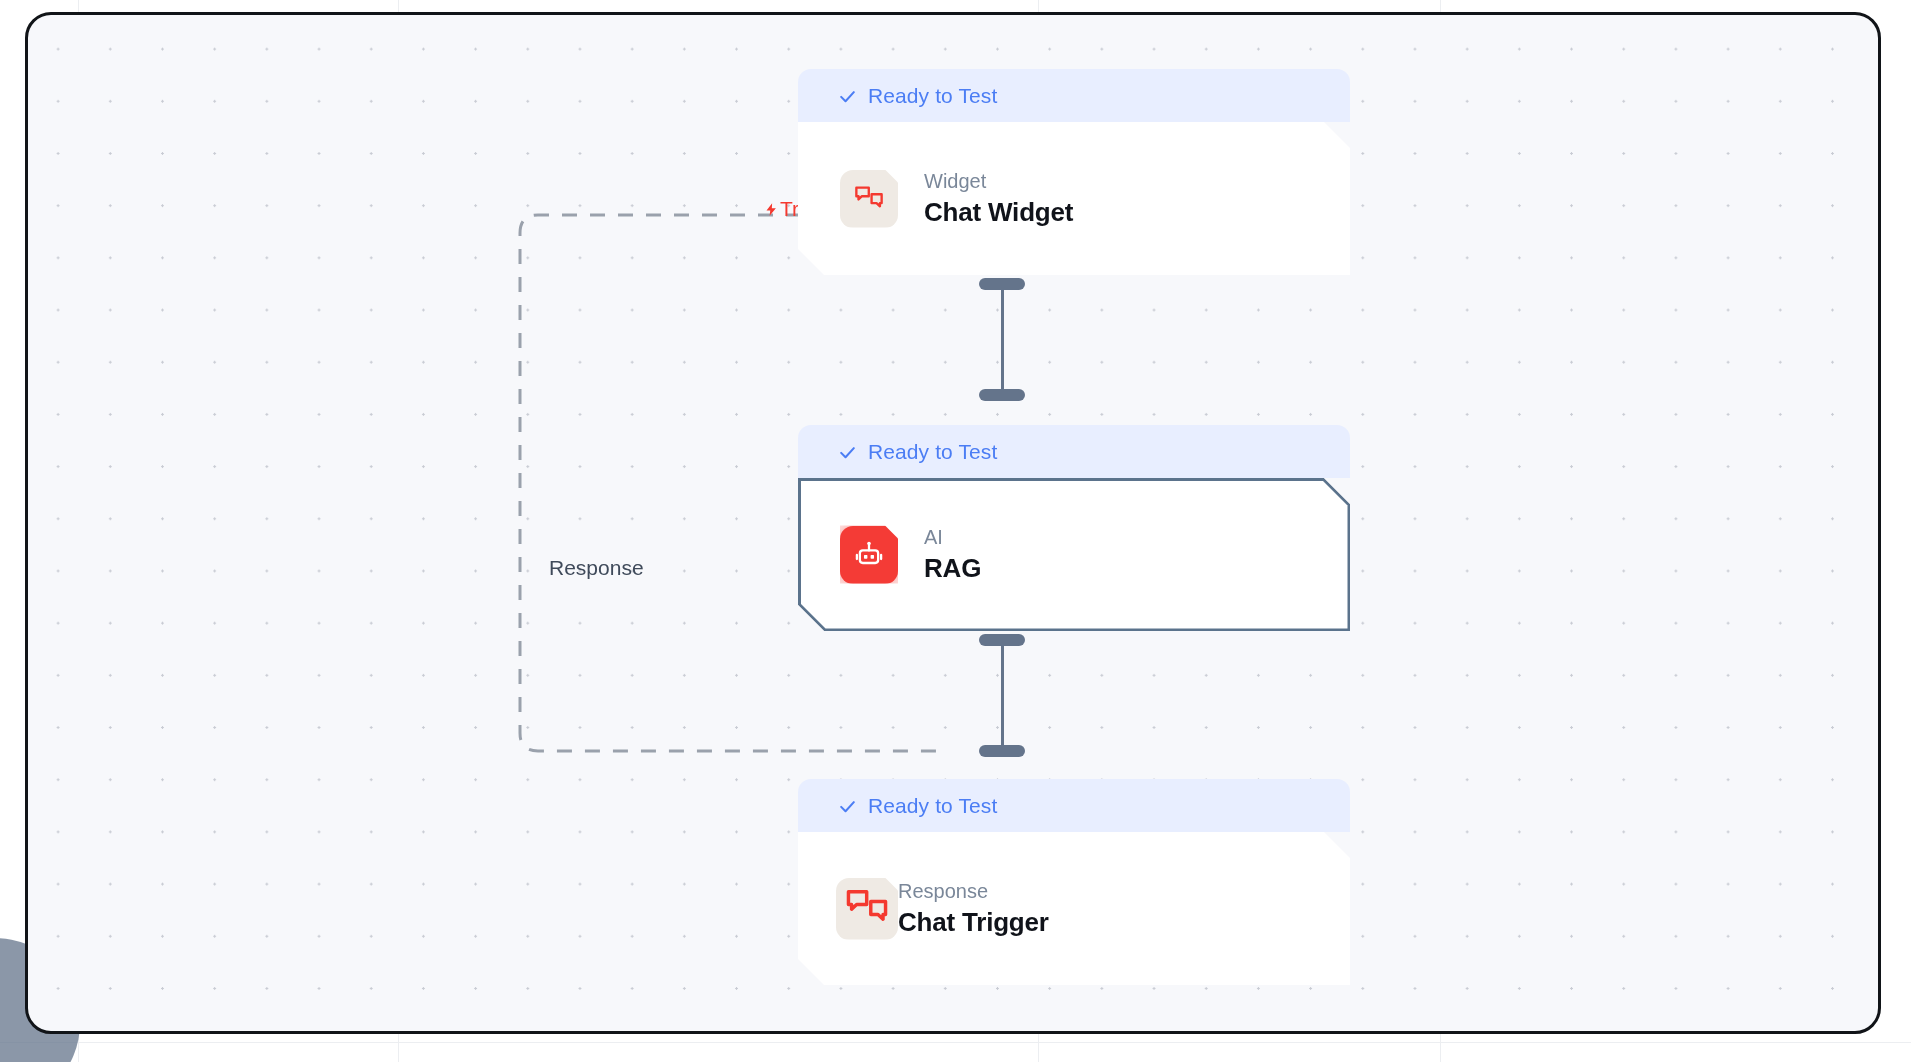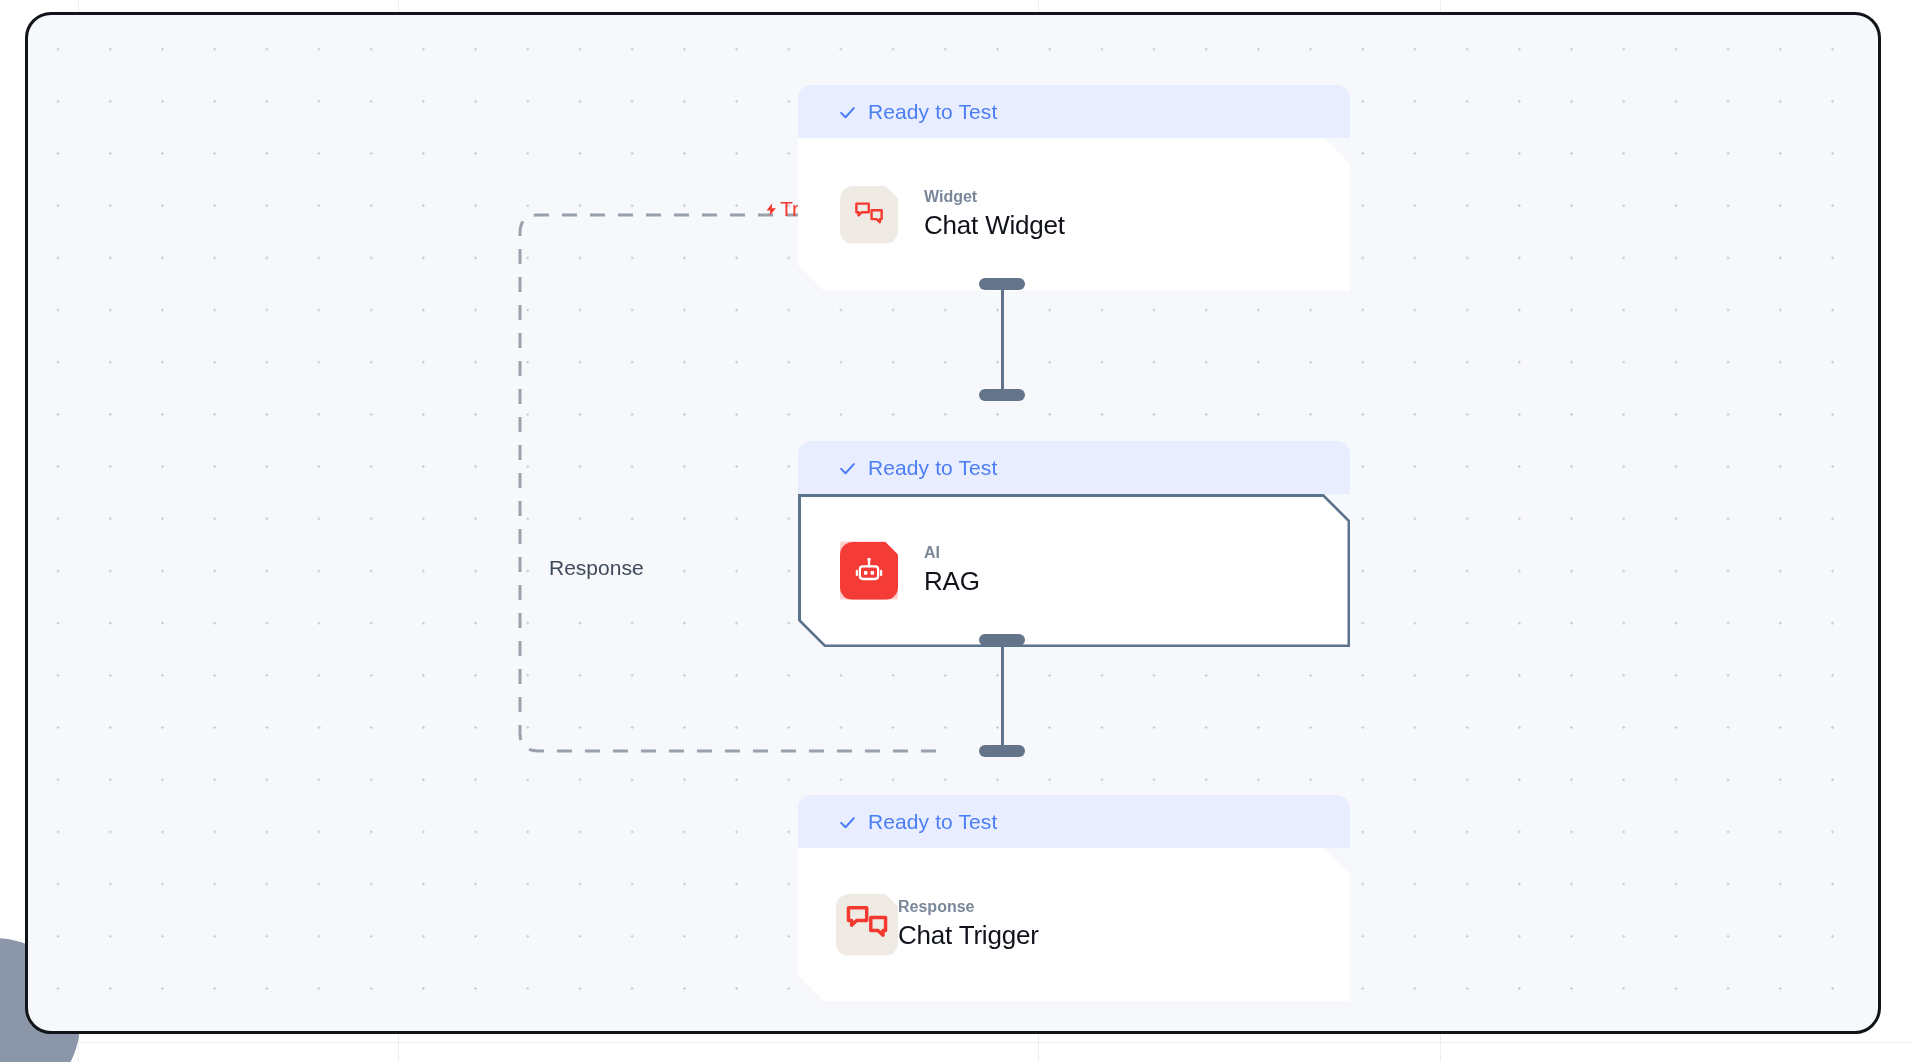--- a/index.html
+++ b/index.html
@@ -97,21 +97,20 @@
     top: 542px;
     color: #3f4a5a;
     background: transparent;
     font-weight: 400;
   }
 
   
   .node {
     position: absolute;
     width: 552px;
-    margin-top: 16px;
   }
 
   .node-status {
     height: 53px;
     background: #e8eeff;
     border-radius: 13px 13px 0 0;
     display: flex;
     align-items: center;
     padding-left: 40px;
     gap: 11px;
@@ -209,29 +208,29 @@
   }
   .node-icon.beige { background: #efeae4; }
   .node-icon.beige-lg { background: #efeae4; width: 62px; height: 62px; flex-basis: 62px; }
   .node-icon.red {
     background: #f43b36;
     box-shadow: 0 0 16px 6px rgba(244,59,54,0.40);
   }
 
   .node-text { display: flex; flex-direction: column; gap: 5px; }
   .node-kind {
-    font-size: 16px;
+    font-size: 20px;
     color: #7a8799;
-    font-weight: 700;
+    font-weight: 400;
     line-height: 1.15;
   }
   .node-title {
     font-size: 26px;
     color: #10131a;
-    font-weight: 400;
+    font-weight: 700;
     letter-spacing: -0.2px;
     line-height: 1.15;
   }
 
   
   #node-chat-response .node-body { padding-left: 38px; gap: 6px; }
   #node-chat-response .node-text { margin-left: -6px; }
 
   
   .handle {

